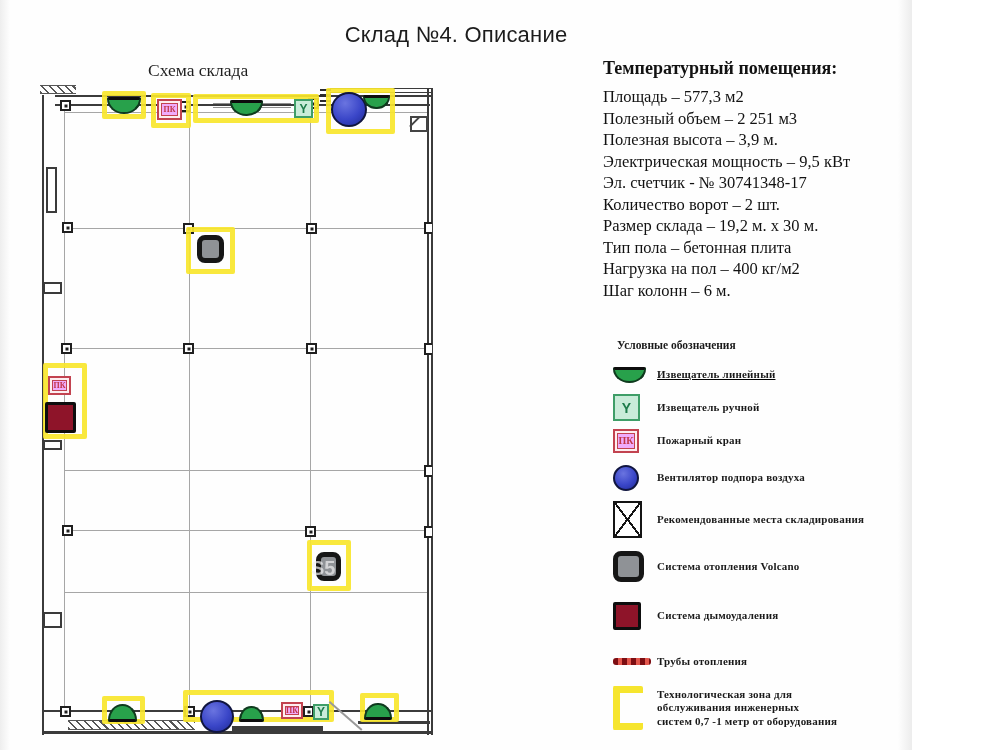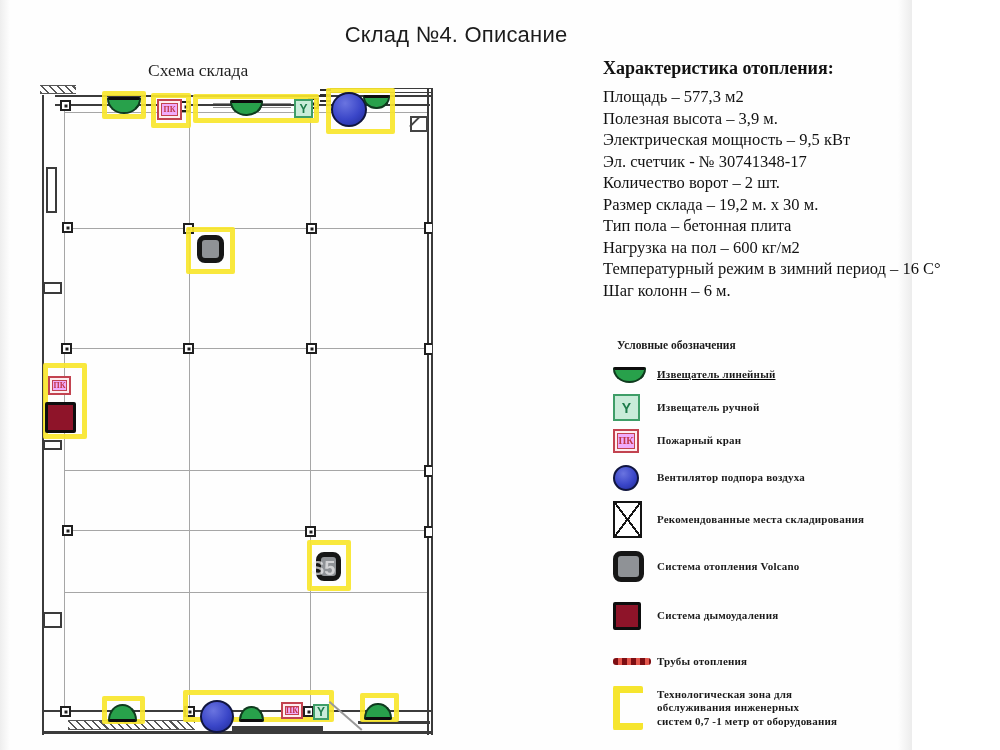--- a/index.html
+++ b/index.html
@@ -155,31 +155,31 @@
       <div class="el fan" style="left: 200px; top: 700px; width: 34px; height: 33px;"></div>
       <div class="el dome-up" style="left: 239px; top: 706px; width: 25px; height: 16px;"></div>
       <div class="el pk" style="left: 281px; top: 702px; width: 22px; height: 17px;">ПК</div>
       <div class="el manual" style="left: 313px; top: 704px; width: 16px; height: 16px;">Y</div>
       <div class="el dome-up" style="left: 364px; top: 703px; width: 28px; height: 17px;"></div>
       <div class="el diag" style="left: 330px; top: 701px; width: 43px; height: 2px;"></div>
     </div>
   <div class="watermark-s5">S5</div>
 
   <div class="characteristics">
-    <div class="char-title">Характеристика отопления:</div>
+    <div class="char-title">Температурный помещения:</div>
     <div>
         <div class="char-line">Площадь – 577,3 м2</div>
+        <div class="char-line">Полезный объем – 2 251 м3</div>
         <div class="char-line">Полезная высота – 3,9 м.</div>
         <div class="char-line">Электрическая мощность – 9,5 кВт</div>
         <div class="char-line">Эл. счетчик - № 30741348-17</div>
         <div class="char-line">Количество ворот – 2 шт.</div>
         <div class="char-line">Размер склада – 19,2 м. х 30 м.</div>
         <div class="char-line">Тип пола – бетонная плита</div>
-        <div class="char-line">Нагрузка на пол – 600 кг/м2</div>
-        <div class="char-line">Температурный режим в зимний период – 16 С°</div>
+        <div class="char-line">Нагрузка на пол – 400 кг/м2</div>
         <div class="char-line">Шаг колонн – 6 м.</div>
       </div>
   </div>
 
   <div class="legend-title">Условные обозначения</div>
   <div>
       <div class="legend-row" style="top: 367px; text-decoration: underline;">
         <div class="legend-cell">
           <div class="legend-sym dome-down" style="width: 33px; height: 16px;"></div>
         </div>

